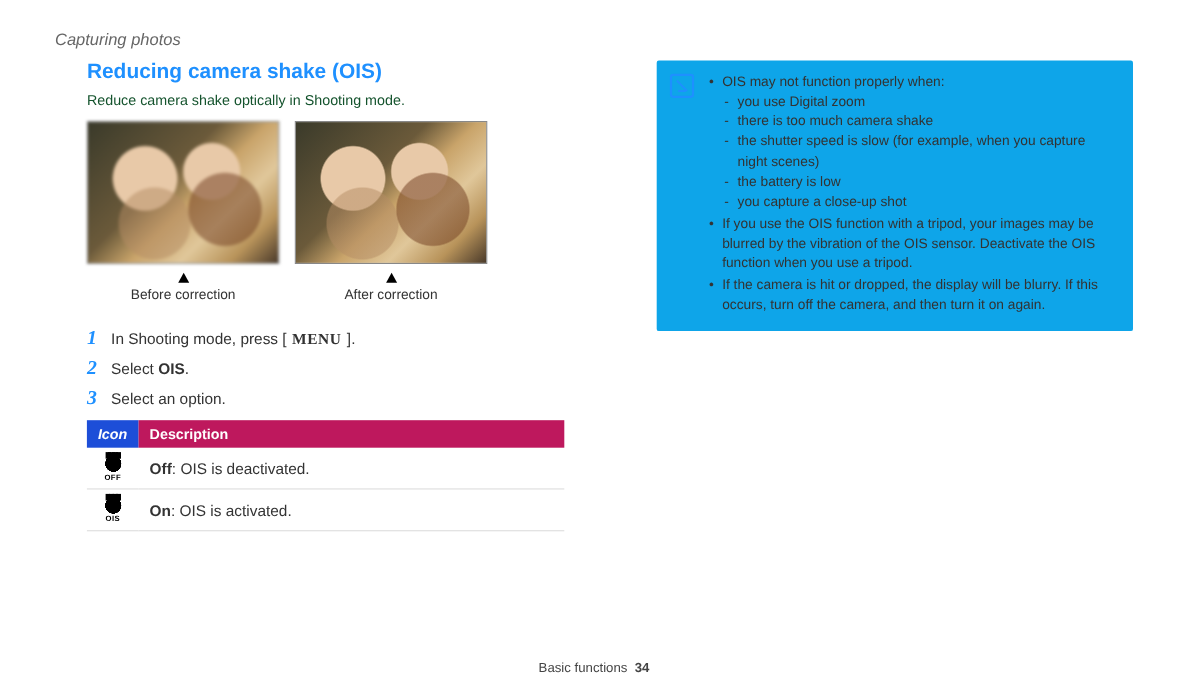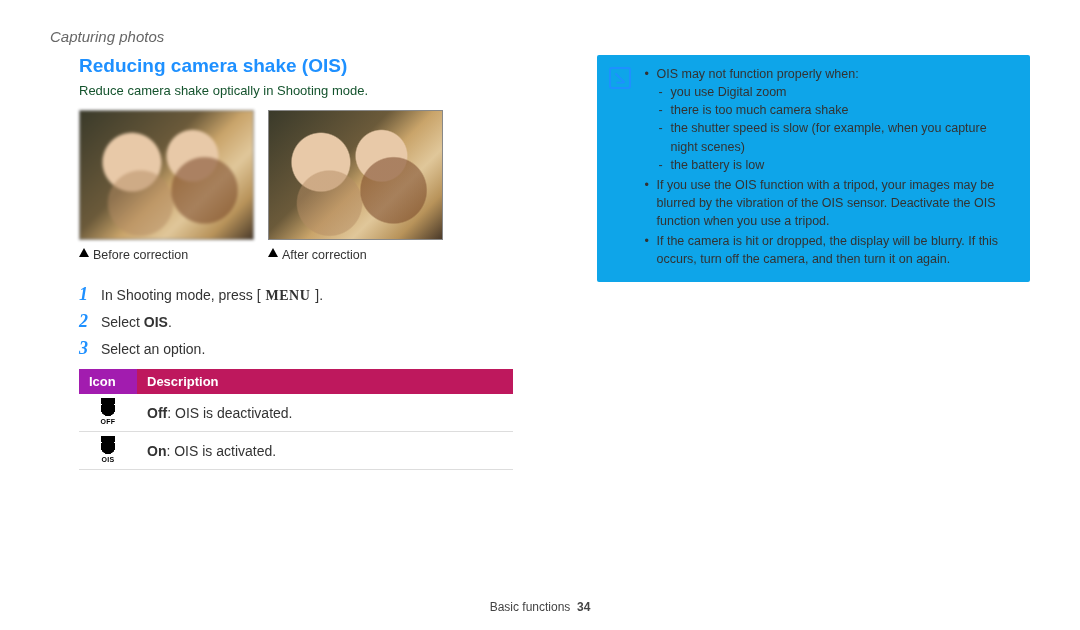--- a/index.html
+++ b/index.html
@@ -29,35 +29,35 @@
     position: relative;
   }
   .photo.blur { filter: blur(1.4px); }
   .photo::after{
     content:""; position:absolute; inset:0;
     background:
       radial-gradient(circle at 72% 62%, rgba(120,70,40,.55) 0 22%, transparent 23%),
       radial-gradient(circle at 35% 72%, rgba(180,140,100,.5) 0 22%, transparent 23%);
   }
   .captions { display: flex; gap: 14px; margin-bottom: 22px; }
-  .cap { width: 175px; font-size: 12.5px; display:flex; gap:4px;}
+  .cap { width: 175px; font-size: 12.5px; display:flex; align-items:center; gap:4px;flex-direction:column;}
   .tri { display:inline-block; width:0;height:0;border-left:5px solid transparent;border-right:5px solid transparent;border-bottom:9px solid #000; }
   .steps { list-style: none; }
   .steps li { display: flex; align-items: baseline; margin-bottom: 6px; font-size: 14px; }
   .num { color: #1e90ff; font-style: italic; font-weight: 600; font-size: 18px; width: 22px; font-family: Georgia, serif;}
   .step-text strong { font-weight: bold; }
   .menu-icon {
     display:inline-block; padding:0 4px;
     font-family: Georgia, "Times New Roman", serif;
     font-weight: bold; letter-spacing: .5px;
     border-left:1px solid #fff; border-right:1px solid #fff;
   }
   table { width: 100%; border-collapse: collapse; margin-top: 10px; }
   th { background: #be185d; color: #fff; font-weight: 600; text-align: left; padding: 5px 10px; font-size: 13px; }
-  th.icon-col { width: 58px; background: #a21caf; }
+  th.icon-col { width: 47px; background: #1d4ed8; font-style: italic; }
   td { padding: 7px 10px; border-bottom: 1px solid #ddd; font-size: 14px; vertical-align: middle; }
   td.icon-cell { text-align: center; }
   .hand-icon {
     display:inline-block; width:20px; height:20px; position:relative;
     background: radial-gradient(circle at 50% 38%, #000 0 46%, transparent 47%);
   }
   .hand-icon::before{
     content:""; position:absolute; top:-3px; left:3px; width:14px; height:6px;
     background:
       radial-gradient(circle at 12% 50%, #000 0 33%, transparent 34%),
@@ -161,20 +161,21 @@
           </svg>
       </div>
       <ul>
         <li>
           <span>OIS may not function properly when:</span>
           <ul class="sublist">
             <li>you use Digital zoom</li>
             <li>there is too much camera shake</li>
             <li>the shutter speed is slow (for example, when you capture night scenes)</li>
             <li>the battery is low</li>
+            <li>you capture a close-up shot</li>
           </ul>
         </li>
         <li>If you use the OIS function with a tripod, your images may be blurred by the vibration of the OIS sensor. Deactivate the OIS function when you use a tripod.</li>
         <li>If the camera is hit or dropped, the display will be blurry. If this occurs, turn off the camera, and then turn it on again.</li>
       </ul>
     </div>
   </div>
 </div>
 
 <div class="footer">

